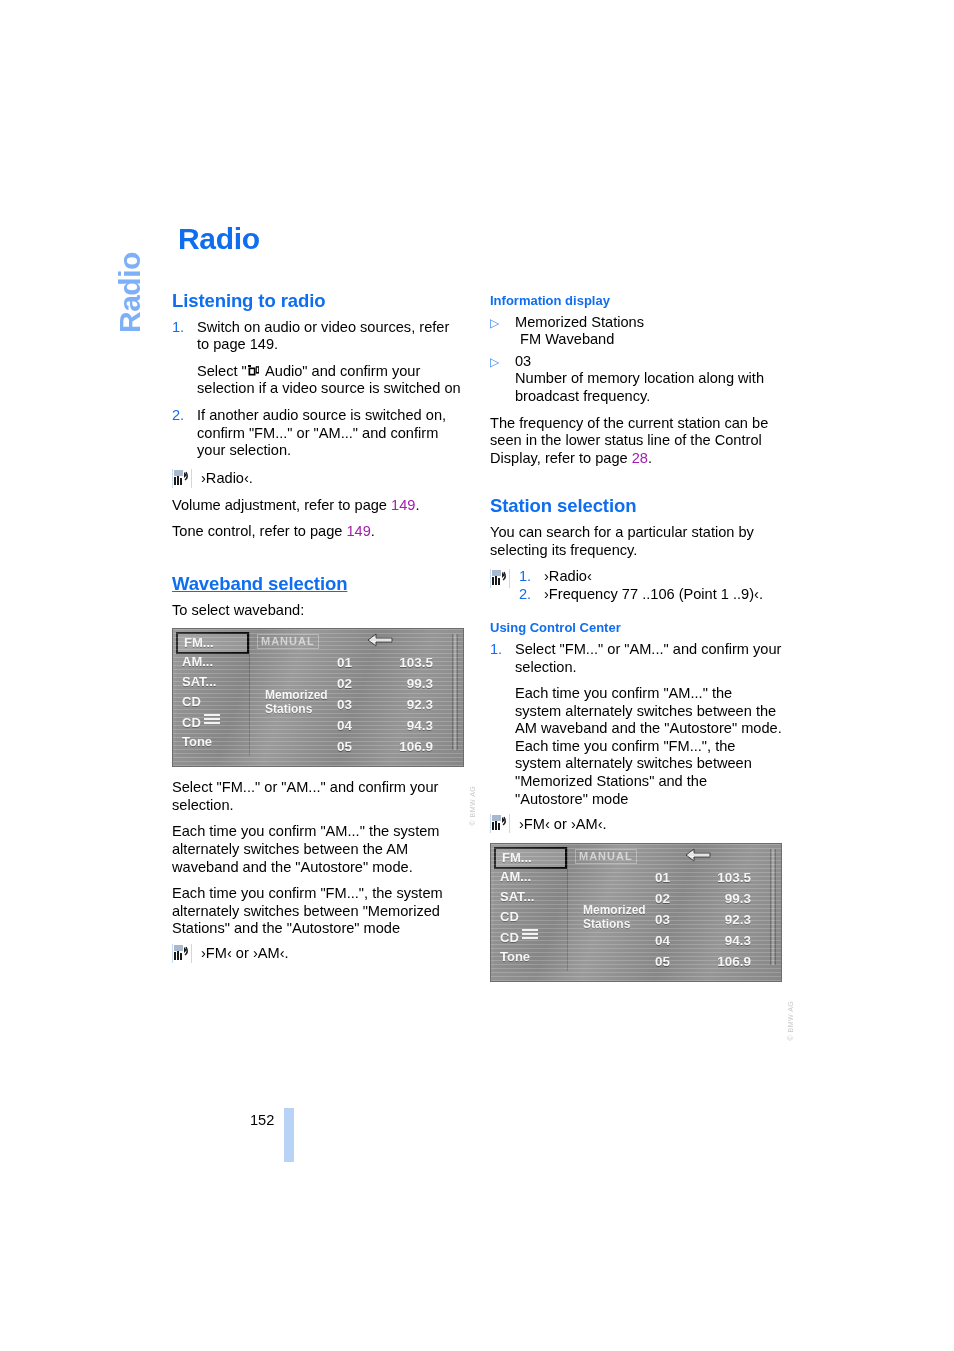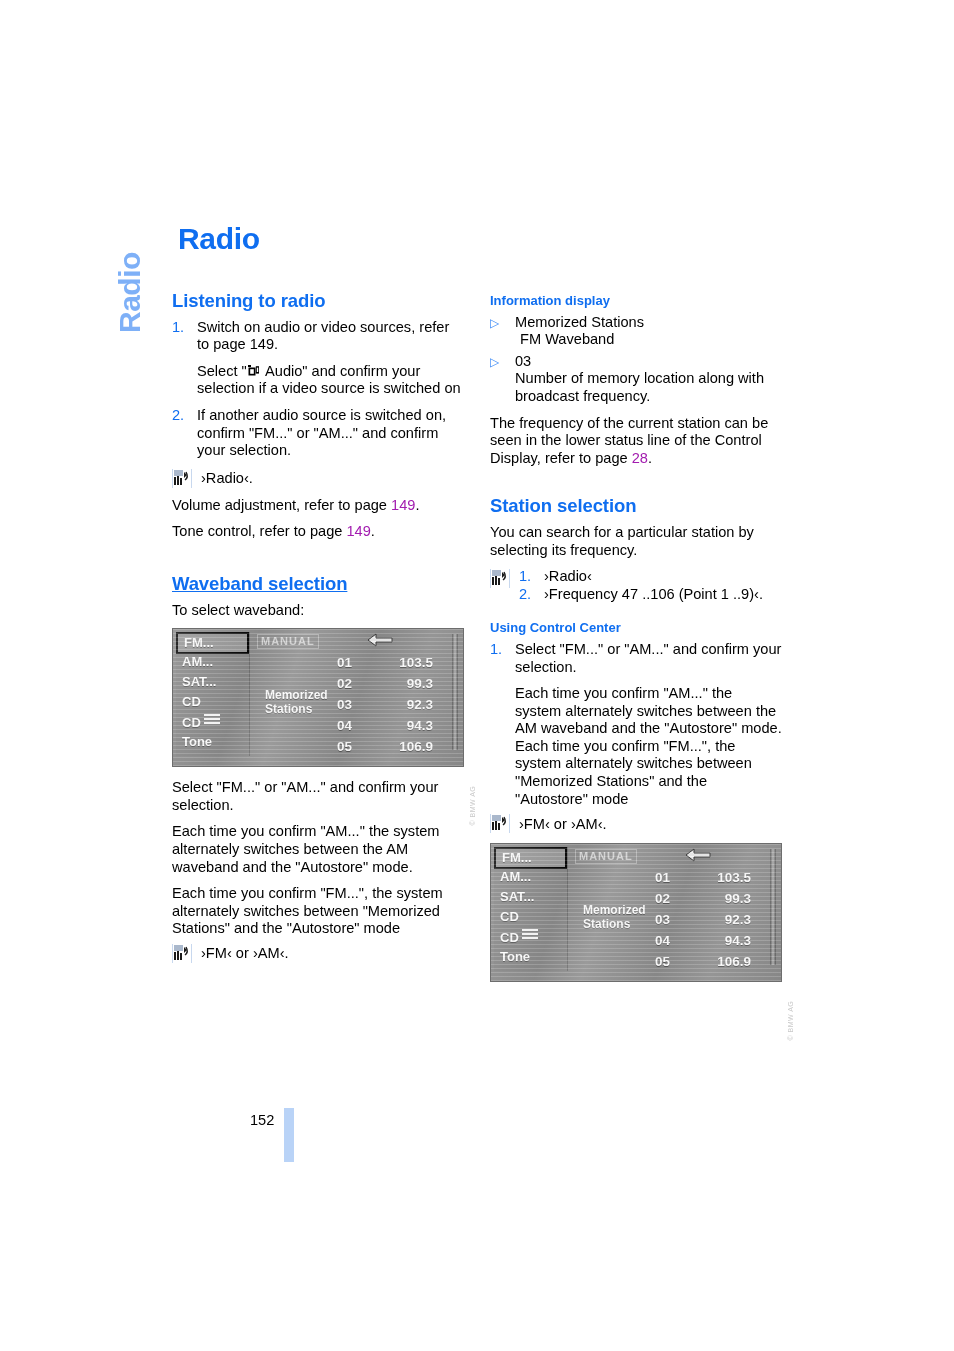--- a/index.html
+++ b/index.html
@@ -482,21 +482,21 @@
           <path d="M12 11 q4 -3 1 -8" stroke="#1a1a1a" stroke-width="1.4" fill="none"></path>
         </svg>
       </span>
       <span class="vclines">
         <span class="vcline">
           <span class="num">1.</span>
           <span>›Radio‹</span>
         </span>
         <span class="vcline">
           <span class="num">2.</span>
-          <span>›Frequency 47 ..106 (Point 1 ..9)‹.</span>
+          <span>›Frequency 77 ..106 (Point 1 ..9)‹.</span>
         </span>
       </span>
     </div>
 
     <div class="h3" style="margin-top:16px;">Using Control Center</div>
 
     <div class="oitem">
       <span class="num">1.</span>
       <span class="body">Select "FM..." or "AM..." and confirm your selection.</span>
     </div>

